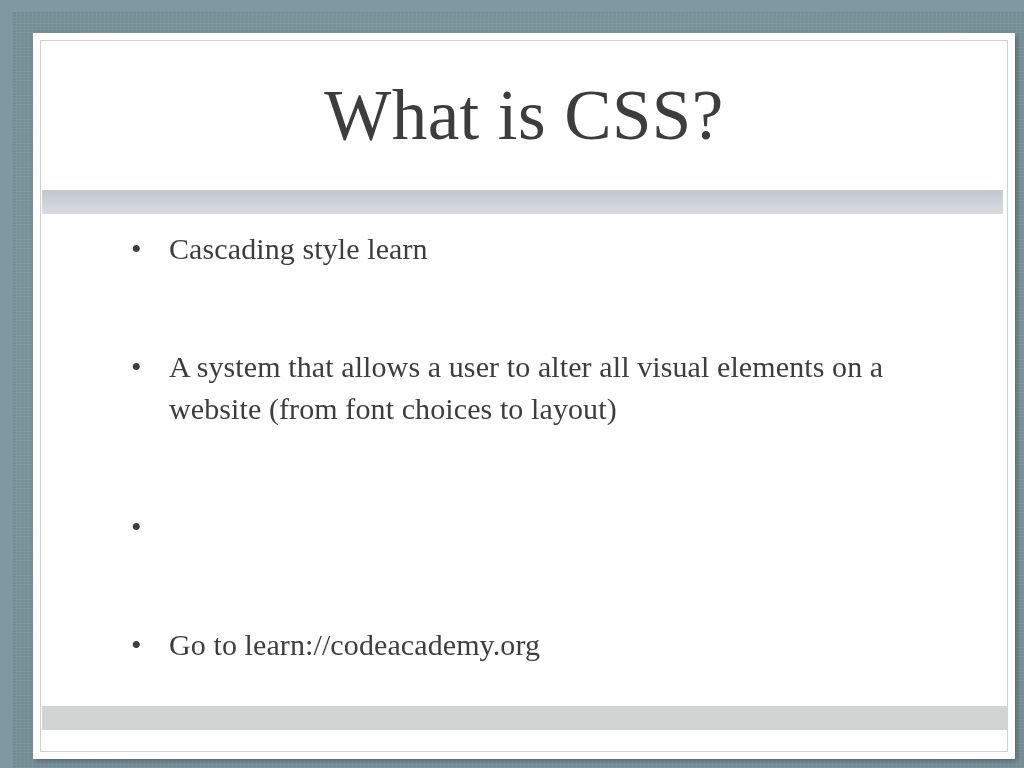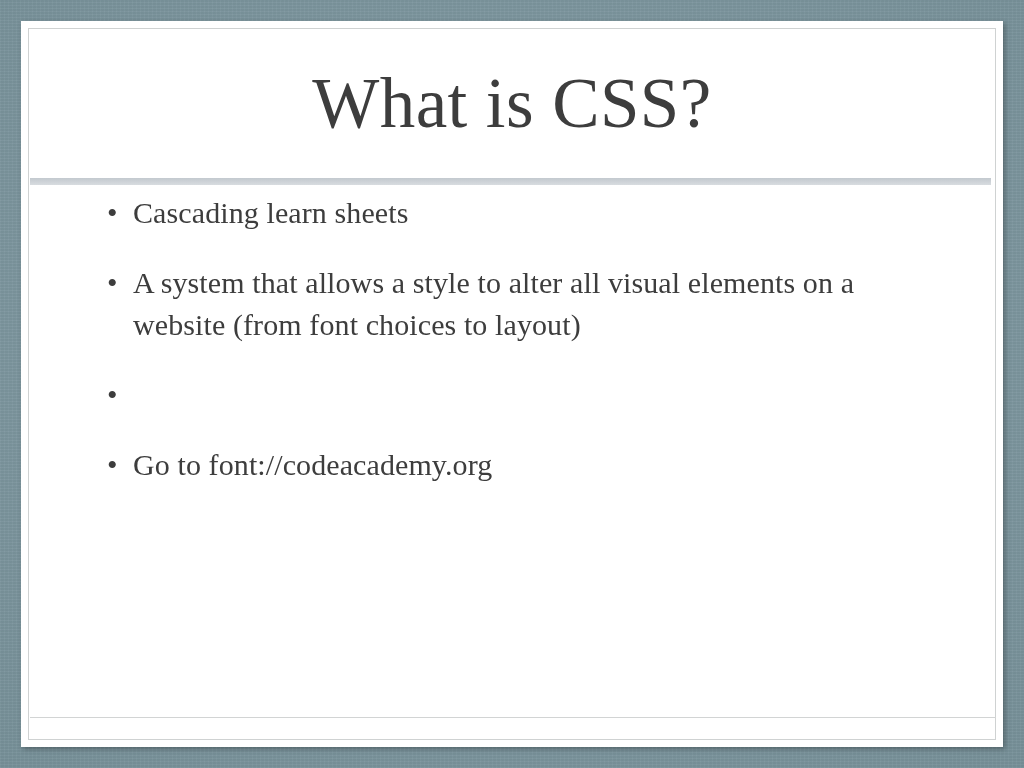--- a/index.html
+++ b/index.html
@@ -1,16 +1,16 @@
 <!DOCTYPE html>
 <html><head>
 <meta charset="utf-8">
 <title>What is CSS?</title>
 <style>
-  * { box-sizing: border-box; margin: 0; padding: 0; }
+  * { box-sizing: border-box; margin: 0; padding: 12px; }
 
   html, body {
     width: 1024px;
     height: 768px;
     overflow: hidden;
   }
 
   body {
     font-family: "Liberation Serif", "DejaVu Serif", serif;
     background-color: #7e99a2;
@@ -148,35 +148,35 @@
     <div class="title-zone">
       <h1 class="slide-title">What is CSS?</h1>
     </div>
 
     <div class="title-divider"></div>
 
     <div class="body-zone">
 
       <div class="bullet-row">
         <span class="bullet-marker">•</span>
-        <span class="bullet-text">Cascading learn sheets</span>
+        <span class="bullet-text">Cascading style learn</span>
       </div>
 
       <div class="bullet-row">
         <span class="bullet-marker">•</span>
-        <span class="bullet-text">A system that allows a style to alter all visual elements on a website (from font choices to layout)</span>
+        <span class="bullet-text">A system that allows a user to alter all visual elements on a website (from font choices to layout)</span>
       </div>
 
       <div class="bullet-row">
         <span class="bullet-marker">•</span>
       </div>
 
       <div class="bullet-row">
         <span class="bullet-marker">•</span>
-        <span class="bullet-text">Go to font://codeacademy.org</span>
+        <span class="bullet-text">Go to learn://codeacademy.org</span>
       </div>
 
     </div>
 
     <div class="footer-rule"></div>
 
   </div>
 </div>
 
 </body></html>

